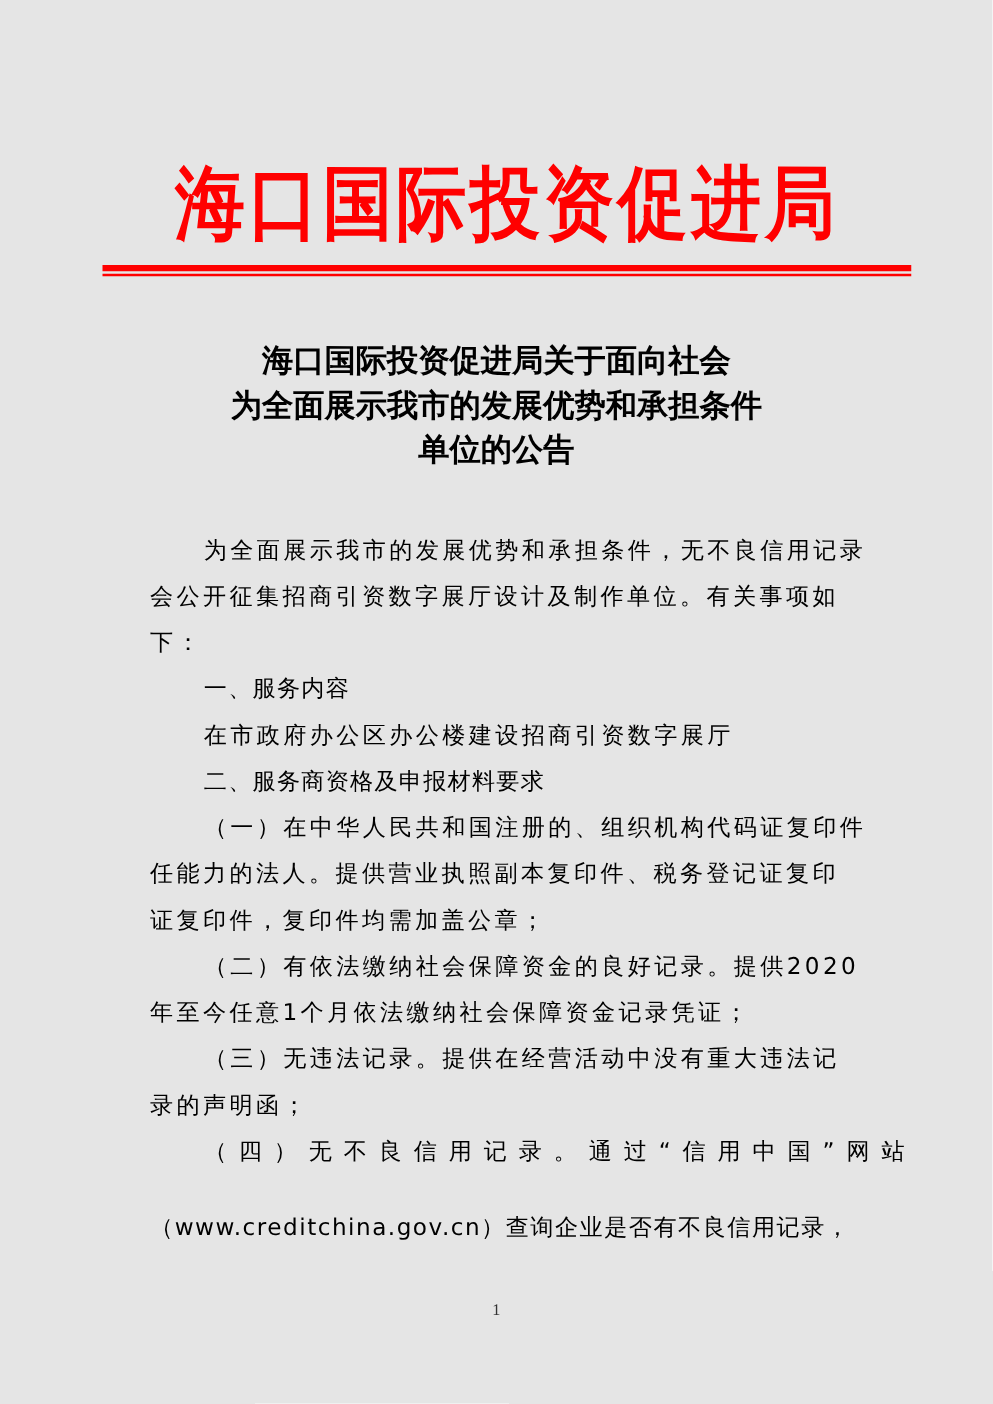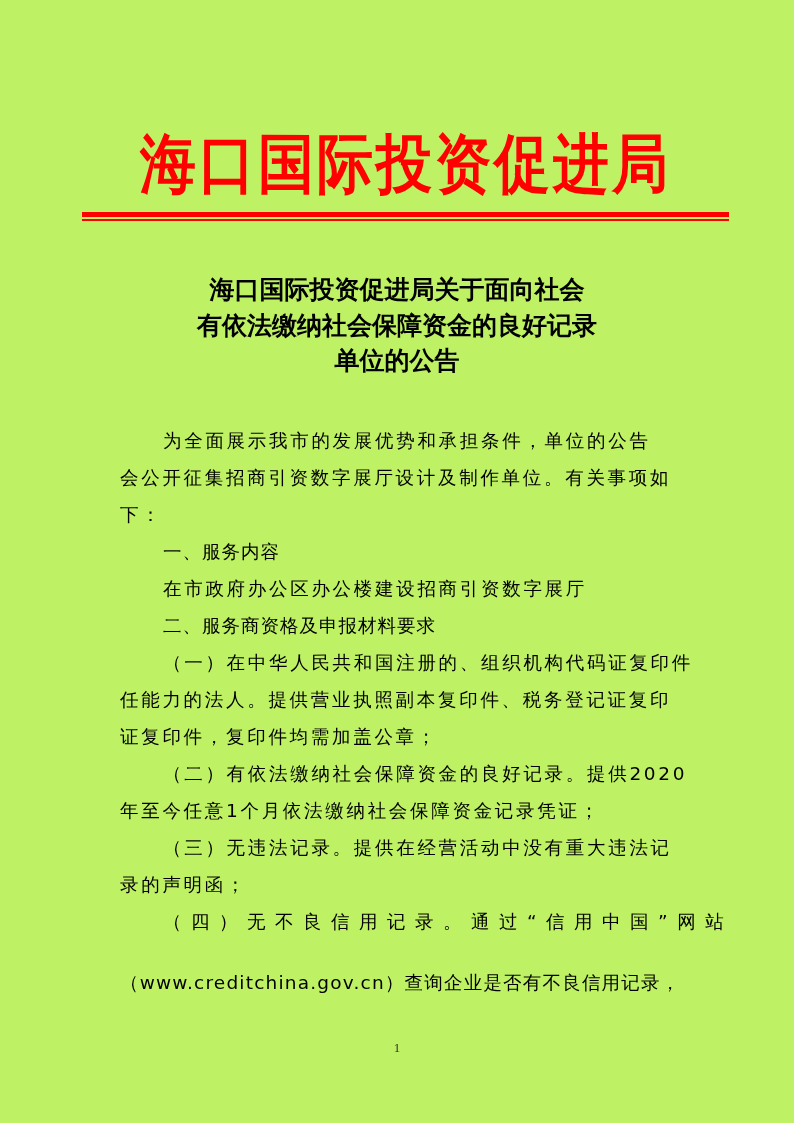--- a/index.html
+++ b/index.html
@@ -1,17 +1,17 @@
 <!DOCTYPE html>
 <html><head>
 <meta charset="utf-8">
 <style>
   html, body { margin: 0; padding: 0; background: #ffffff; }
   body { width: 794px; height: 1123px; position: relative; overflow: hidden; }
-  .page { position: absolute; left: 0; top: 0; width: 794px; height: 1123px; background: #bef264; }
+  .page { position: absolute; left: 0; top: 0; width: 794px; height: 1123px; background: #e5e5e5; }
 
   .masthead {
     position: absolute; left: 82px; top: 118px; width: 647px; height: 90px;
     text-align: center; color: #ff0000;
     font-family: "DejaVu Serif", "Liberation Serif", serif;
     font-weight: bold; font-size: 56px; line-height: 90px;
     letter-spacing: 3px;
     transform: scaleY(1.15); transform-origin: center center;
     white-space: nowrap;
   }
@@ -47,26 +47,26 @@
 <body>
 
 <div class="page">
 
   <div class="masthead">海口国际投资促进局</div>
   <div class="rule-thick"></div>
   <div class="rule-thin"></div>
 
   <div class="title">
     <div>海口国际投资促进局关于面向社会</div>
-    <div>有依法缴纳社会保障资金的良好记录</div>
+    <div>为全面展示我市的发展优势和承担条件</div>
     <div>单位的公告</div>
   </div>
 
   <div class="body">
-    <div class="line indent">为全面展示我市的发展优势和承担条件，单位的公告</div>
+    <div class="line indent">为全面展示我市的发展优势和承担条件，无不良信用记录</div>
     <div class="line">会公开征集招商引资数字展厅设计及制作单位。有关事项如</div>
     <div class="line">下：</div>
 
     <div class="line indent heading">一、服务内容</div>
     <div class="line indent">在市政府办公区办公楼建设招商引资数字展厅</div>
 
     <div class="line indent heading">二、服务商资格及申报材料要求</div>
 
     <div class="line indent">（一）在中华人民共和国注册的、组织机构代码证复印件</div>
     <div class="line">任能力的法人。提供营业执照副本复印件、税务登记证复印</div>

